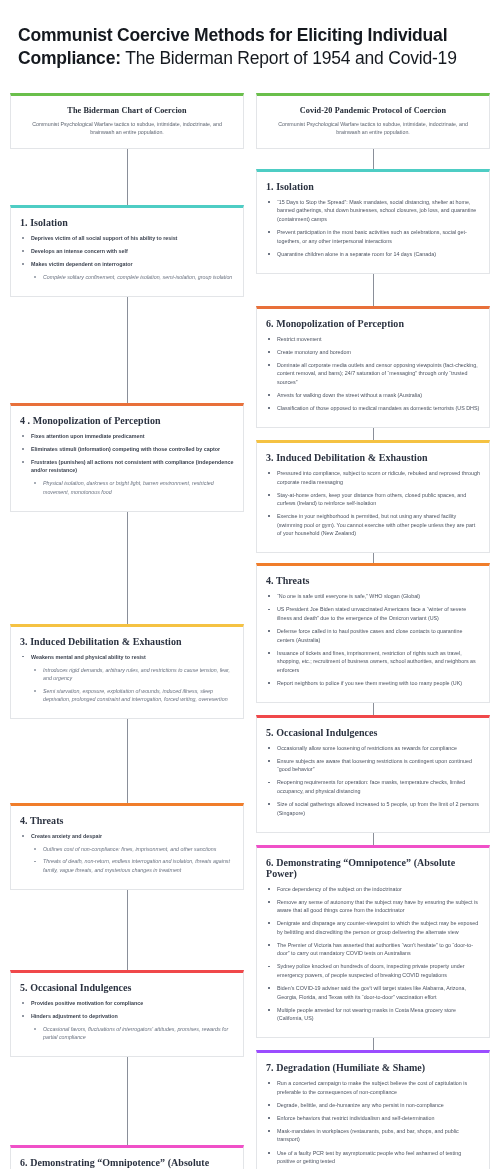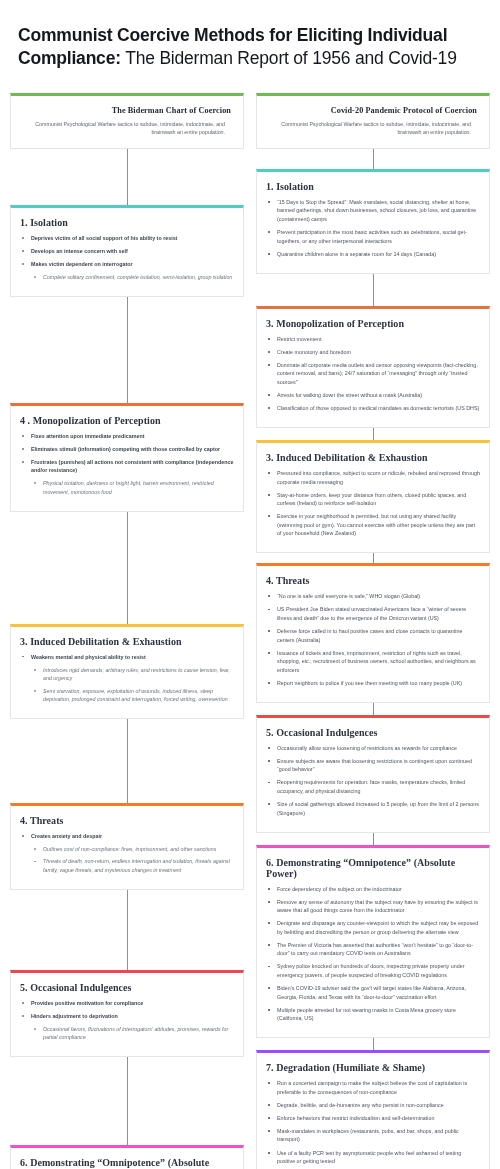--- a/index.html
+++ b/index.html
@@ -40,21 +40,21 @@
     position: relative;
     z-index: 1;
     background: #ffffff;
     border: 1px solid #e3e5e8;
     border-top-width: 3px;
     border-top-style: solid;
     padding: 9px 9px 10px 9px;
     margin-bottom: 0;
   }
 
-  .card.head { text-align: right; padding: 10px 12px 12px 12px; }
+  .card.head { text-align: center; padding: 10px 12px 12px 12px; }
   .card-title {
     font-family: "Liberation Serif", serif;
     font-weight: bold;
     font-size: 8.4px;
     color: #232a35;
     letter-spacing: 0.1px;
   }
   .card.head .card-title { font-size: 8.2px; margin-bottom: 5px; }
   .card-sub {
     font-size: 5.3px;
@@ -100,21 +100,21 @@
   .sub { padding-left: 11px; margin-top: 4px; }
 
   .spacer { width: 100%; }
 </style>
 </head>
 <body>
 
 <div class="page">
 
   <h1 class="title">
-    <b>Communist Coercive Methods for Eliciting Individual Compliance:</b><span> The Biderman Report of 1956 and Covid-19</span>
+    <b>Communist Coercive Methods for Eliciting Individual Compliance:</b><span> The Biderman Report of 1954 and Covid-19</span>
   </h1>
 
   <div class="cols">
     <div class="col left" id="col-left">
         <div class="card head" style="border-top-color:#6abf4b">
           <div class="card-title">The Biderman Chart of Coercion</div>
           <div class="card-sub">Communist Psychological Warfare tactics to subdue, intimidate, indoctrinate, and brainwash an entire population.</div>
         </div>
         <div class="spacer" style="height:56px;position:relative;">
           <div class="connector" style="top:0;bottom:0;"></div>
@@ -216,21 +216,21 @@
           <ul>
             <li class="b1">“15 Days to Stop the Spread”: Mask mandates, social distancing, shelter at home, banned gatherings, shut down businesses, school closures, job loss, and quarantine (containment) camps</li>
             <li class="b1">Prevent participation in the most basic activities such as celebrations, social get-togethers, or any other interpersonal interactions</li>
             <li class="b1">Quarantine children alone in a separate room for 14 days (Canada)</li>
           </ul>
         </div>
         <div class="spacer" style="height:32px;position:relative;">
           <div class="connector" style="top:0;bottom:0;"></div>
         </div>
         <div class="card" style="border-top-color:#e8703a">
-          <div class="sec-title">3. Monopolization of Perception</div>
+          <div class="sec-title">6. Monopolization of Perception</div>
           <ul>
             <li class="b1">Restrict movement</li>
             <li class="b1">Create monotony and boredom</li>
             <li class="b1">Dominate all corporate media outlets and censor opposing viewpoints (fact-checking, content removal, and bans); 24/7 saturation of “messaging” through only “trusted sources”</li>
             <li class="b1">Arrests for walking down the street without a mask (Australia)</li>
             <li class="b1">Classification of those opposed to medical mandates as domestic terrorists (US DHS)</li>
           </ul>
         </div>
         <div class="spacer" style="height:12px;position:relative;">
           <div class="connector" style="top:0;bottom:0;"></div>

